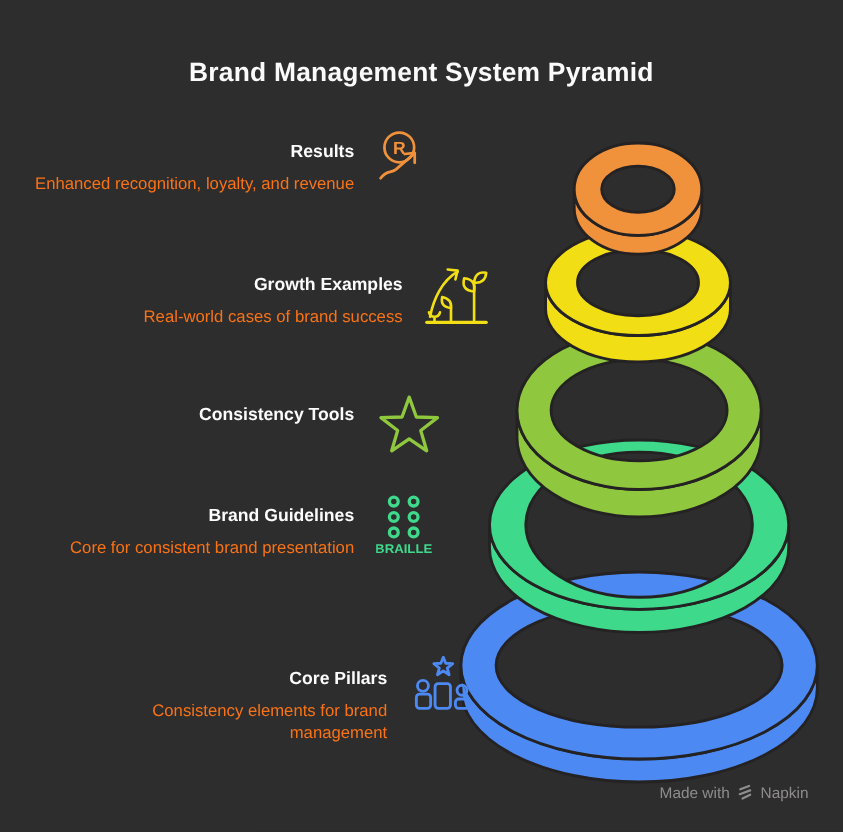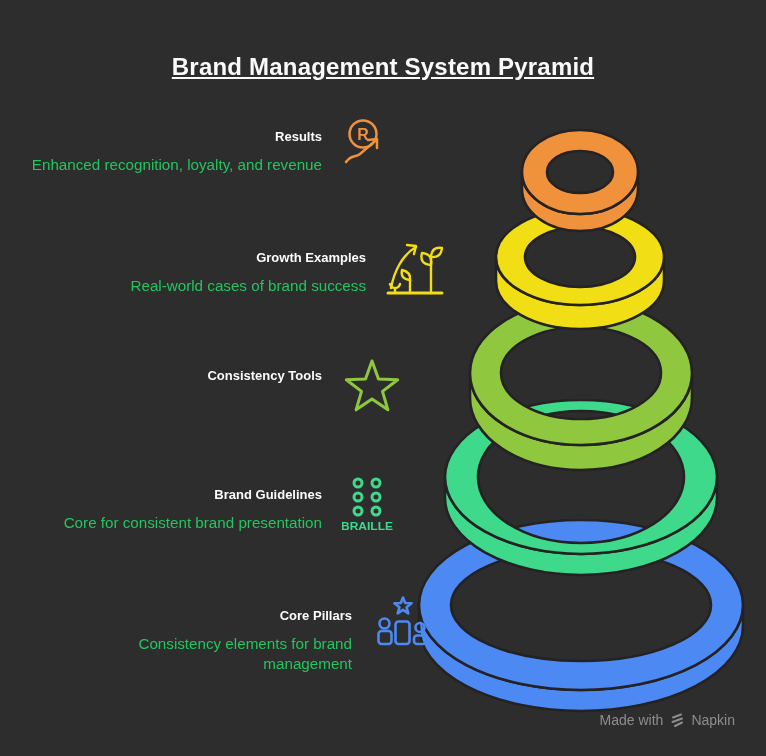--- a/index.html
+++ b/index.html
@@ -1,31 +1,31 @@
 <!DOCTYPE html>
 <html><head>
 <meta charset="utf-8">
 <style>
   html,body{margin:0;padding:0;background:#2E2D2D;}
   .canvas{position:relative;width:766px;height:756px;background:#2E2D2D;overflow:hidden;
           font-family:"Liberation Sans",sans-serif;}
   .title{position:absolute;top:53px;left:0;width:100%;text-align:center;
-         color:#FAFAFA;font-size:24px;font-weight:700;letter-spacing:.2px;text-decoration:underline;}
+         color:#FAFAFA;font-size:24px;font-weight:700;letter-spacing:.2px;}
   #pyramid{position:absolute;top:0;left:0;}
   .row{position:absolute;left:0;width:404px;display:flex;justify-content:flex-end;
        align-items:flex-start;gap:20px;}
   .txt{margin-top:13px;text-align:right;width:330px;flex:0 1 auto;}
-  .lvl-title{color:#FCFCFC;font-size:13px;font-weight:700;line-height:1.15;}
-  .lvl-desc{color:#22c55e;font-size:15.2px;line-height:1.32;margin-top:10px;}
+  .lvl-title{color:#FCFCFC;font-size:16px;font-weight:700;line-height:1.15;}
+  .lvl-desc{color:#f97316;font-size:15.2px;line-height:1.32;margin-top:10px;}
   .icon-box{width:62px;height:66px;flex:0 0 auto;}
   .icon{display:block;}
   #row-results{top:117px;}
   #row-growth{top:238px;padding-left:44px;}
   #row-consistency{top:356px;}
-  #row-guidelines{top:475px;}
+  #row-guidelines{top:448px;}
   #row-pillars{top:596px;padding-left:30px;}
   #row-pillars .lvl-desc{max-width:238px;margin-left:auto;}
   .credit{position:absolute;top:712px;right:31px;display:flex;align-items:center;gap:7px;
           color:#8E8C8C;font-size:14px;cursor:pointer;}
   .credit svg{display:block;}
 </style>
 </head>
 <body>
 
 <div class="canvas">

